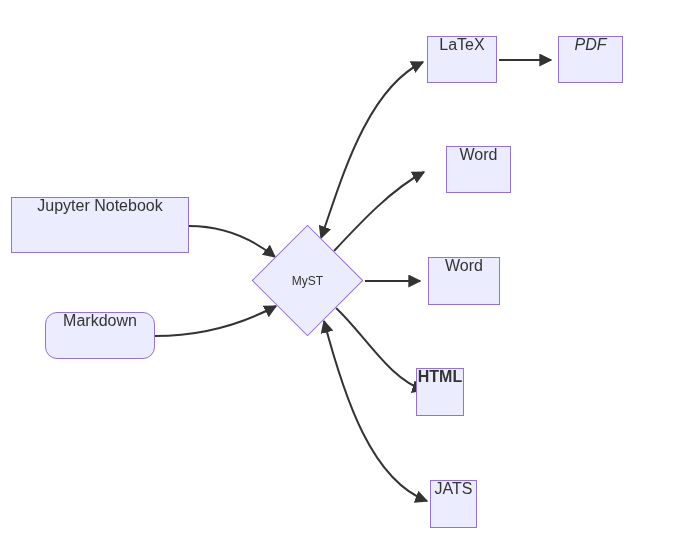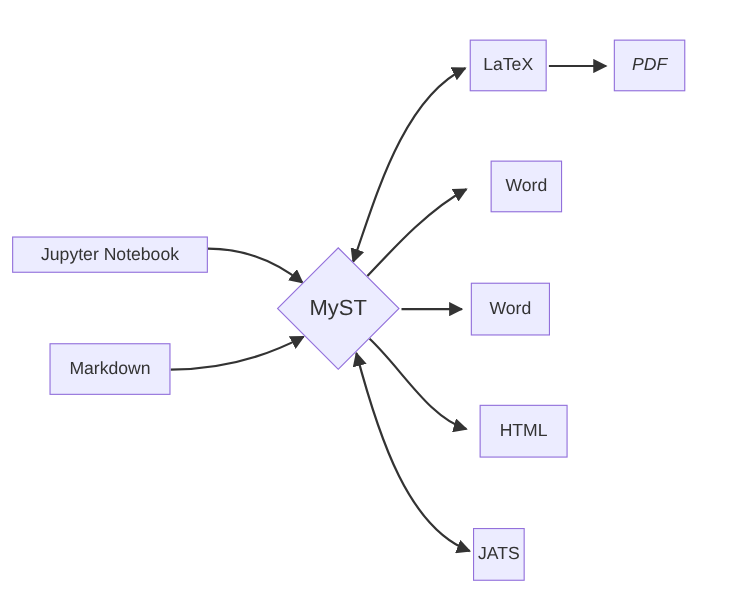--- a/index.html
+++ b/index.html
@@ -4,41 +4,41 @@
 <style>
   html,body{margin:0;padding:0;background:#ffffff;}
   .canvas{
     position:relative;width:680px;height:556px;background:#ffffff;overflow:hidden;
     font-family:"Liberation Sans","DejaVu Sans",sans-serif;
   }
   .edges{position:absolute;left:0;top:0;}
   .edge{fill:none;stroke:#333333;stroke-width:2px;}
   .node{
     position:absolute;background:#ECECFF;border:1px solid #9370DB;
-    display:flex;align-items:center;justify-content:center;
+    display:flex;justify-content:center;
     color:#333333;font-size:16px;line-height:1;white-space:nowrap;
     box-sizing:border-box;
   }
-  .node-jupyter{left:11px;top:215px;width:178px;height:33px;}
-  .node-markdown{left:45px;top:312px;width:110px;height:47px;}
+  .node-jupyter{left:11px;top:197px;width:178px;height:56px;}
+  .node-markdown{left:45px;top:312px;width:110px;height:47px;border-radius:12px;}
   .node-latex{left:427px;top:36px;width:70px;height:47px;}
   .node-pdf{left:558px;top:36px;width:65px;height:47px;font-style:italic;}
   .node-word{left:429px;top:146px;width:65px;height:47px;margin-left:17px;}
   .node-react{left:428px;top:257px;width:72px;height:48px;}
-  .node-html{left:436px;top:368px;width:80px;height:48px;}
+  .node-html{left:416px;top:368px;width:48px;height:48px;font-weight:bold;}
   .node-jats{left:430px;top:480px;width:47px;height:48px;}
   .diamond-shape{
     position:absolute;left:268px;top:241px;width:79px;height:79px;
     background:#ECECFF;border:1px solid #9370DB;
     transform:rotate(45deg);box-sizing:border-box;
   }
   .diamond-label{
     position:absolute;left:268px;top:241px;width:79px;height:79px;
     display:flex;align-items:center;justify-content:center;
-    color:#333333;font-size:20px;
+    color:#333333;font-size:12px;
   }
 </style>
 </head>
 <body>
 
 <div class="canvas">
 
   <svg class="edges" width="680" height="556" viewBox="0 0 680 556">
     <defs>
       <marker id="arrowhead" viewBox="0 0 10 10" refX="9" refY="5" markerWidth="6.5" markerHeight="6.5" orient="auto-start-reverse" markerUnits="strokeWidth">

